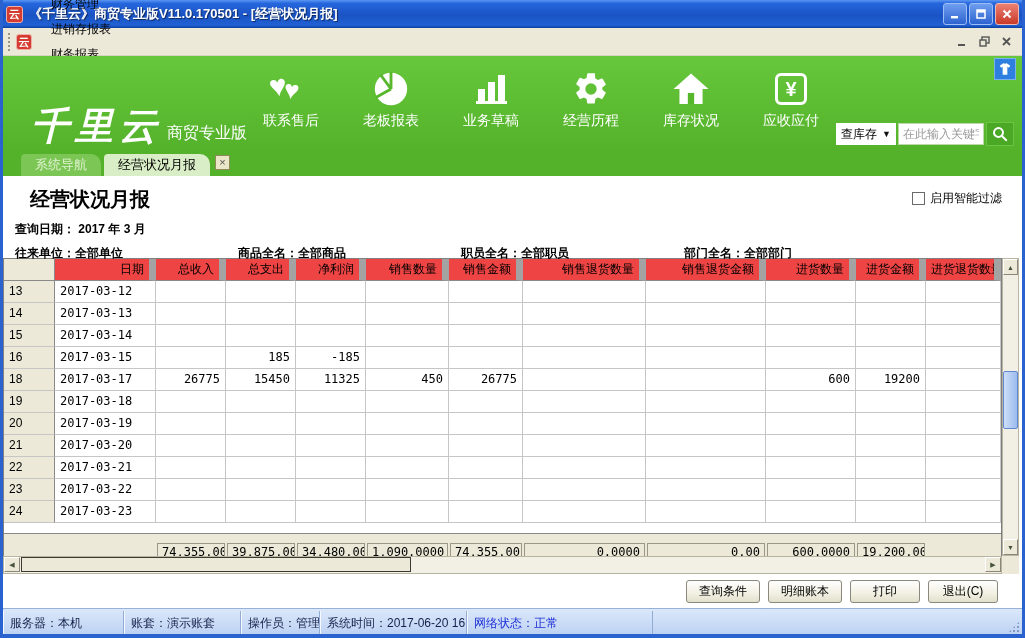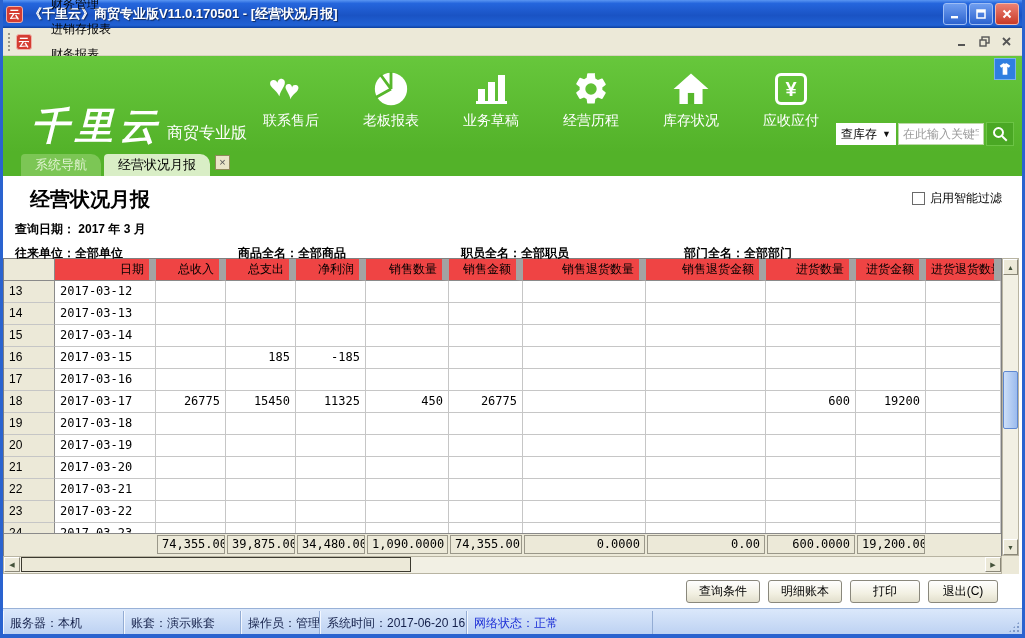--- a/index.html
+++ b/index.html
@@ -86,21 +86,21 @@
   .cell{border-right:1px solid #c6c6c6;border-bottom:1px solid #c6c6c6;overflow:hidden;white-space:nowrap;
     line-height:21px;padding:0 5px;background:#fff;}
   .thead .cell{background:#ef4444;text-align:right;border-right:7px solid #a3a3a3;border-bottom:1px solid #8a8a8a;
     font-family:"Liberation Sans","DejaVu Sans",sans-serif;}
   .cell.rn{background:#ece9d8;text-align:left;border-right:1px solid #8a8a8a;
     font-family:"Liberation Sans","DejaVu Sans",sans-serif;}
   .cell.date{text-align:left;}
   .cell.num{text-align:right;}
   .gbody{height:252px;overflow:hidden;}
   .trow.totals{height:23px;background:#ece9d8;border-top:1px solid #8a8a8a;}
-  .totals .cell{background:#ece9d8;border-right:none;border-bottom:none;padding:0 1px;}
+  .totals .cell{background:#ece9d8;border-right:none;border-bottom:none;padding:8px 1px;}
   .tbox{height:19px;margin-top:1px;border:1px solid #9a9789;background:#ece9d8;text-align:right;
     line-height:17px;padding:0 4px;overflow:hidden;}
   .vsb{width:17px;height:298px;background:#f2f0e4;border:1px solid #b8b4a2;position:relative;}
   .sbtn{position:absolute;left:0;width:15px;height:16px;background:#ece9d8;border:1px solid #fff;
     border-right-color:#8a8778;border-bottom-color:#8a8778;font-size:7px;color:#44523a;
     display:flex;align-items:center;justify-content:center;}
   .vsb .up{top:0;}
   .vsb .dn{bottom:0;}
   .vthumb{position:absolute;left:0;top:112px;width:15px;height:58px;border:1px solid #5f88d0;
     background:linear-gradient(90deg,#cddff8,#9bbbee);border-radius:2px;}
@@ -364,34 +364,20 @@
               <div class="cell num">-185</div>
               <div class="cell num"></div>
               <div class="cell num"></div>
               <div class="cell num"></div>
               <div class="cell num"></div>
               <div class="cell num"></div>
               <div class="cell num"></div>
               <div class="cell num"></div>
             </div>
             <div class="trow">
-              <div class="cell rn">17</div>
-              <div class="cell date">2017-03-16</div>
-              <div class="cell num"></div>
-              <div class="cell num"></div>
-              <div class="cell num"></div>
-              <div class="cell num"></div>
-              <div class="cell num"></div>
-              <div class="cell num"></div>
-              <div class="cell num"></div>
-              <div class="cell num"></div>
-              <div class="cell num"></div>
-              <div class="cell num"></div>
-            </div>
-            <div class="trow">
               <div class="cell rn">18</div>
               <div class="cell date">2017-03-17</div>
               <div class="cell num">26775</div>
               <div class="cell num">15450</div>
               <div class="cell num">11325</div>
               <div class="cell num">450</div>
               <div class="cell num">26775</div>
               <div class="cell num"></div>
               <div class="cell num"></div>
               <div class="cell num">600</div>

